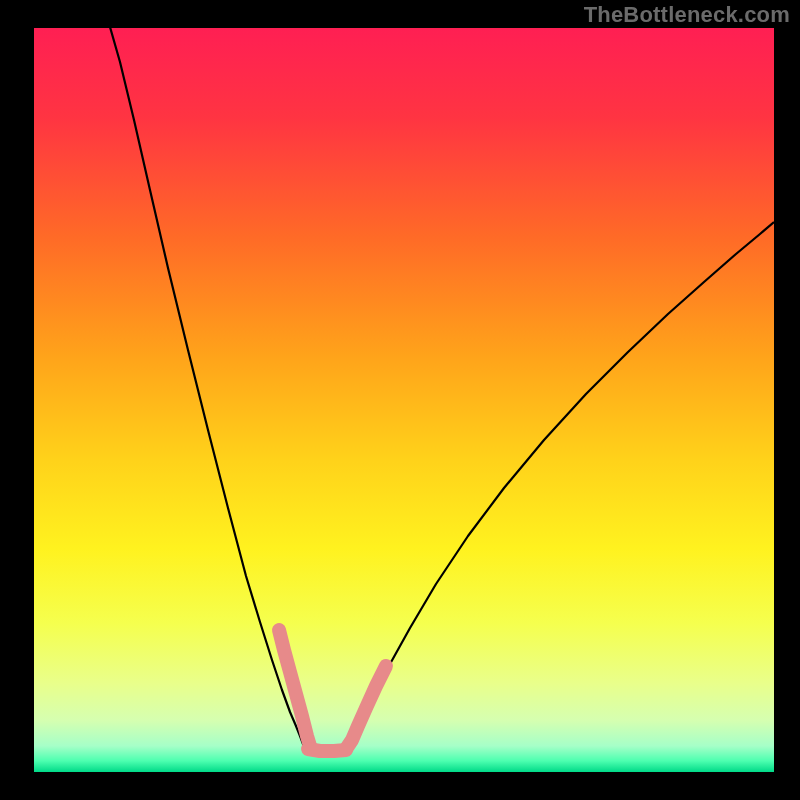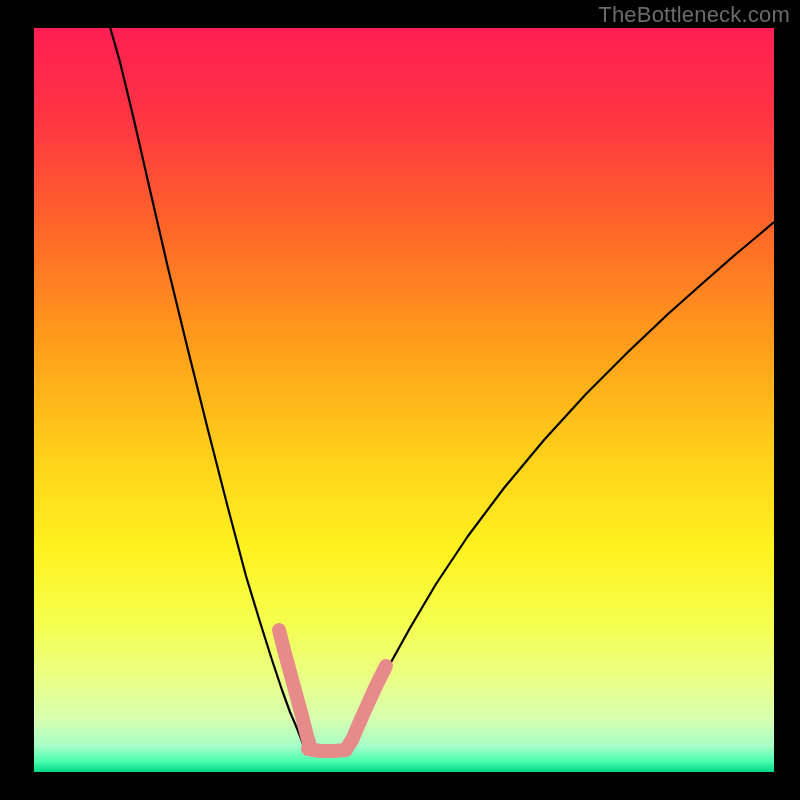--- a/index.html
+++ b/index.html
@@ -15,21 +15,21 @@
     position: absolute;
     inset: 0;
     background: #000;
   }
   .watermark {
     position: absolute;
     top: 2px;
     right: 10px;
     color: #6b6b6b;
     font-size: 22px;
-    font-weight: 400;
+    font-weight: 700;
     letter-spacing: 0.2px;
     text-align: center;
   }
   svg { display: block; }
 </style>
 </head>
 <body>
 
 <div class="frame">
 

